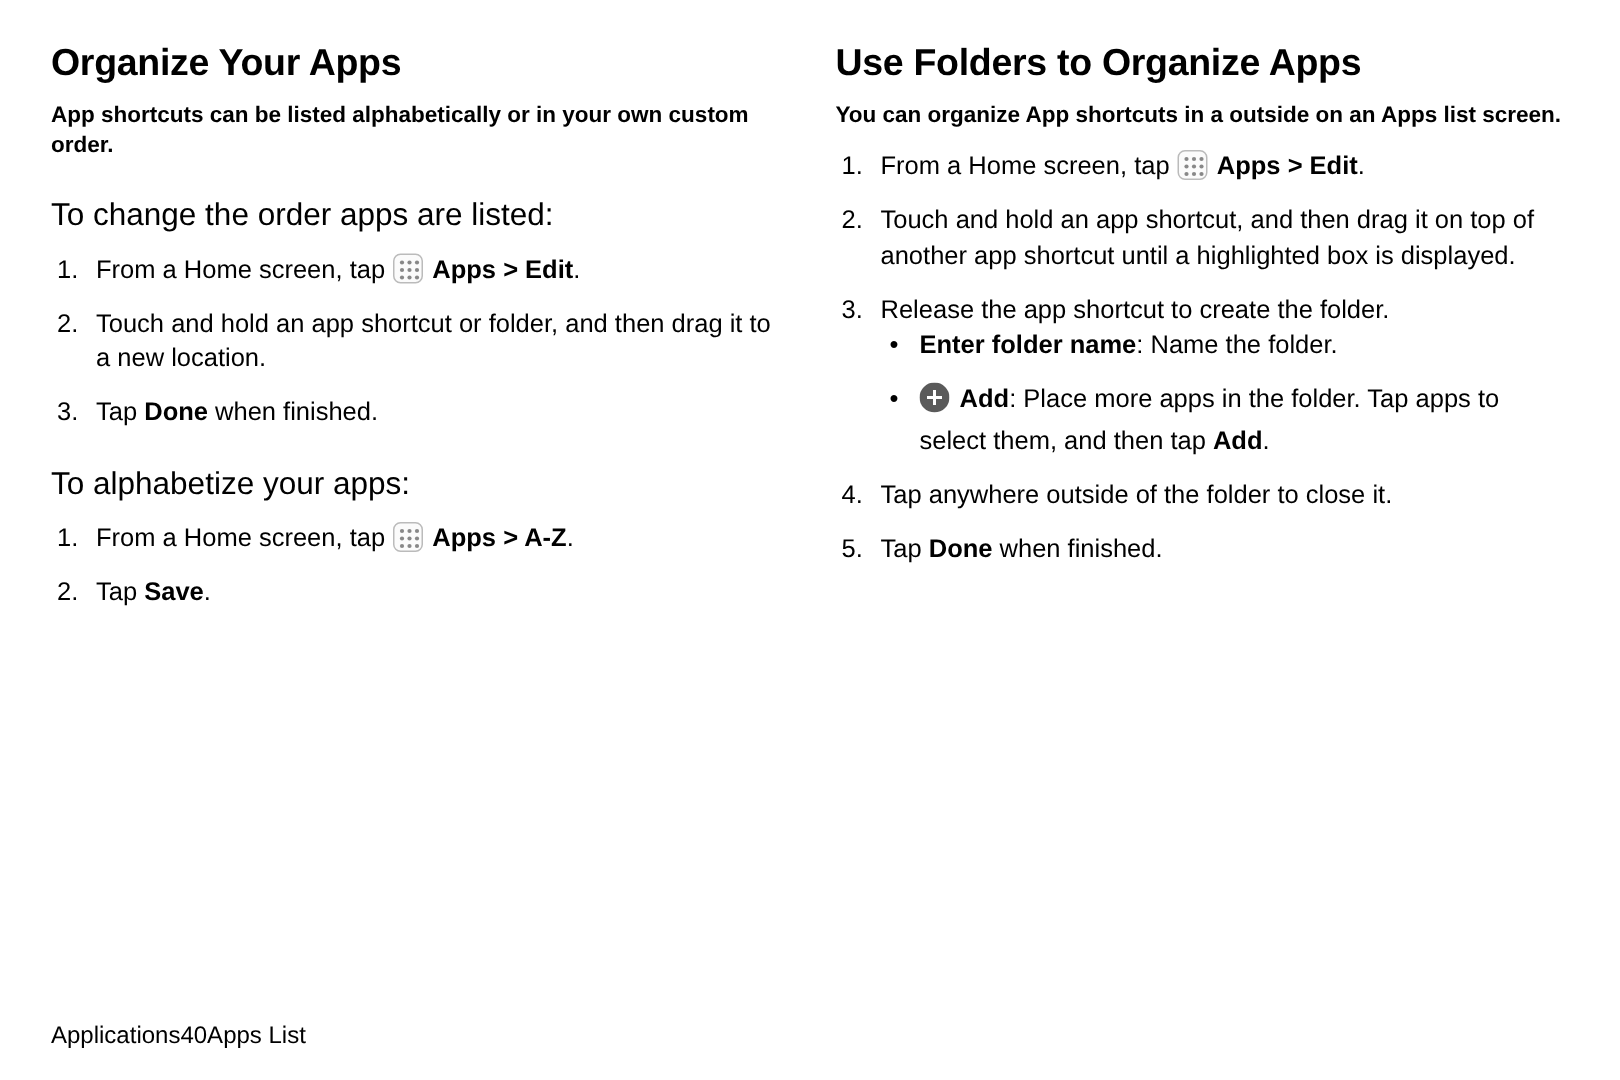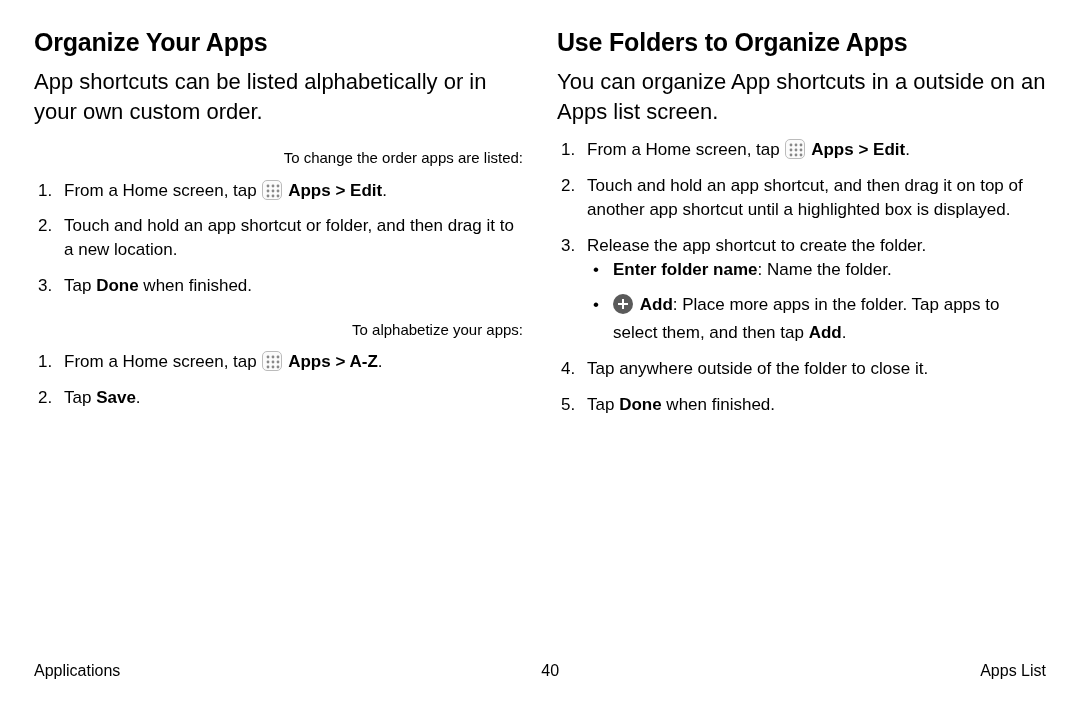--- a/index.html
+++ b/index.html
@@ -18,29 +18,29 @@
     height: 640px;
   }
   .col { flex: 1; }
   h2 {
     font-size: 25px;
     font-weight: 700;
     margin-bottom: 10px;
     letter-spacing: -0.2px;
   }
   p.intro {
-    font-size: 22px;
+    font-size: 15px;
     line-height: 1.35;
     margin-bottom: 22px;
+    font-weight: bold;
   }
   p.subhead {
-    font-size: 15px;
+    font-size: 21px;
     line-height: 1.35;
     margin-bottom: 10px;
-    text-align: right;
   }
   ol {
     list-style: none;
     counter-reset: item;
     margin-bottom: 22px;
   }
   ol > li {
     counter-increment: item;
     font-size: 17px;
     line-height: 1.4;
@@ -83,26 +83,25 @@
     margin: 0 1px;
   }
   .apps-icon svg { position: absolute; top: 3px; left: 3px; }
   .palette-icon, .add-icon {
     display: inline-block;
     vertical-align: -4px;
     margin-right: 2px;
   }
   .footer {
     position: absolute;
-    bottom: 40px;
+    bottom: 20px;
     left: 34px;
     right: 34px;
     font-size: 16px;
     display: flex;
-    justify-content: space-between;
   }
 </style>
 </head>
 <body>
 
 <div class="columns">
 
   <div class="col">
     <h2>Organize Your Apps</h2>
     <p class="intro">App shortcuts can be listed alphabetically or in your own custom order.</p>

